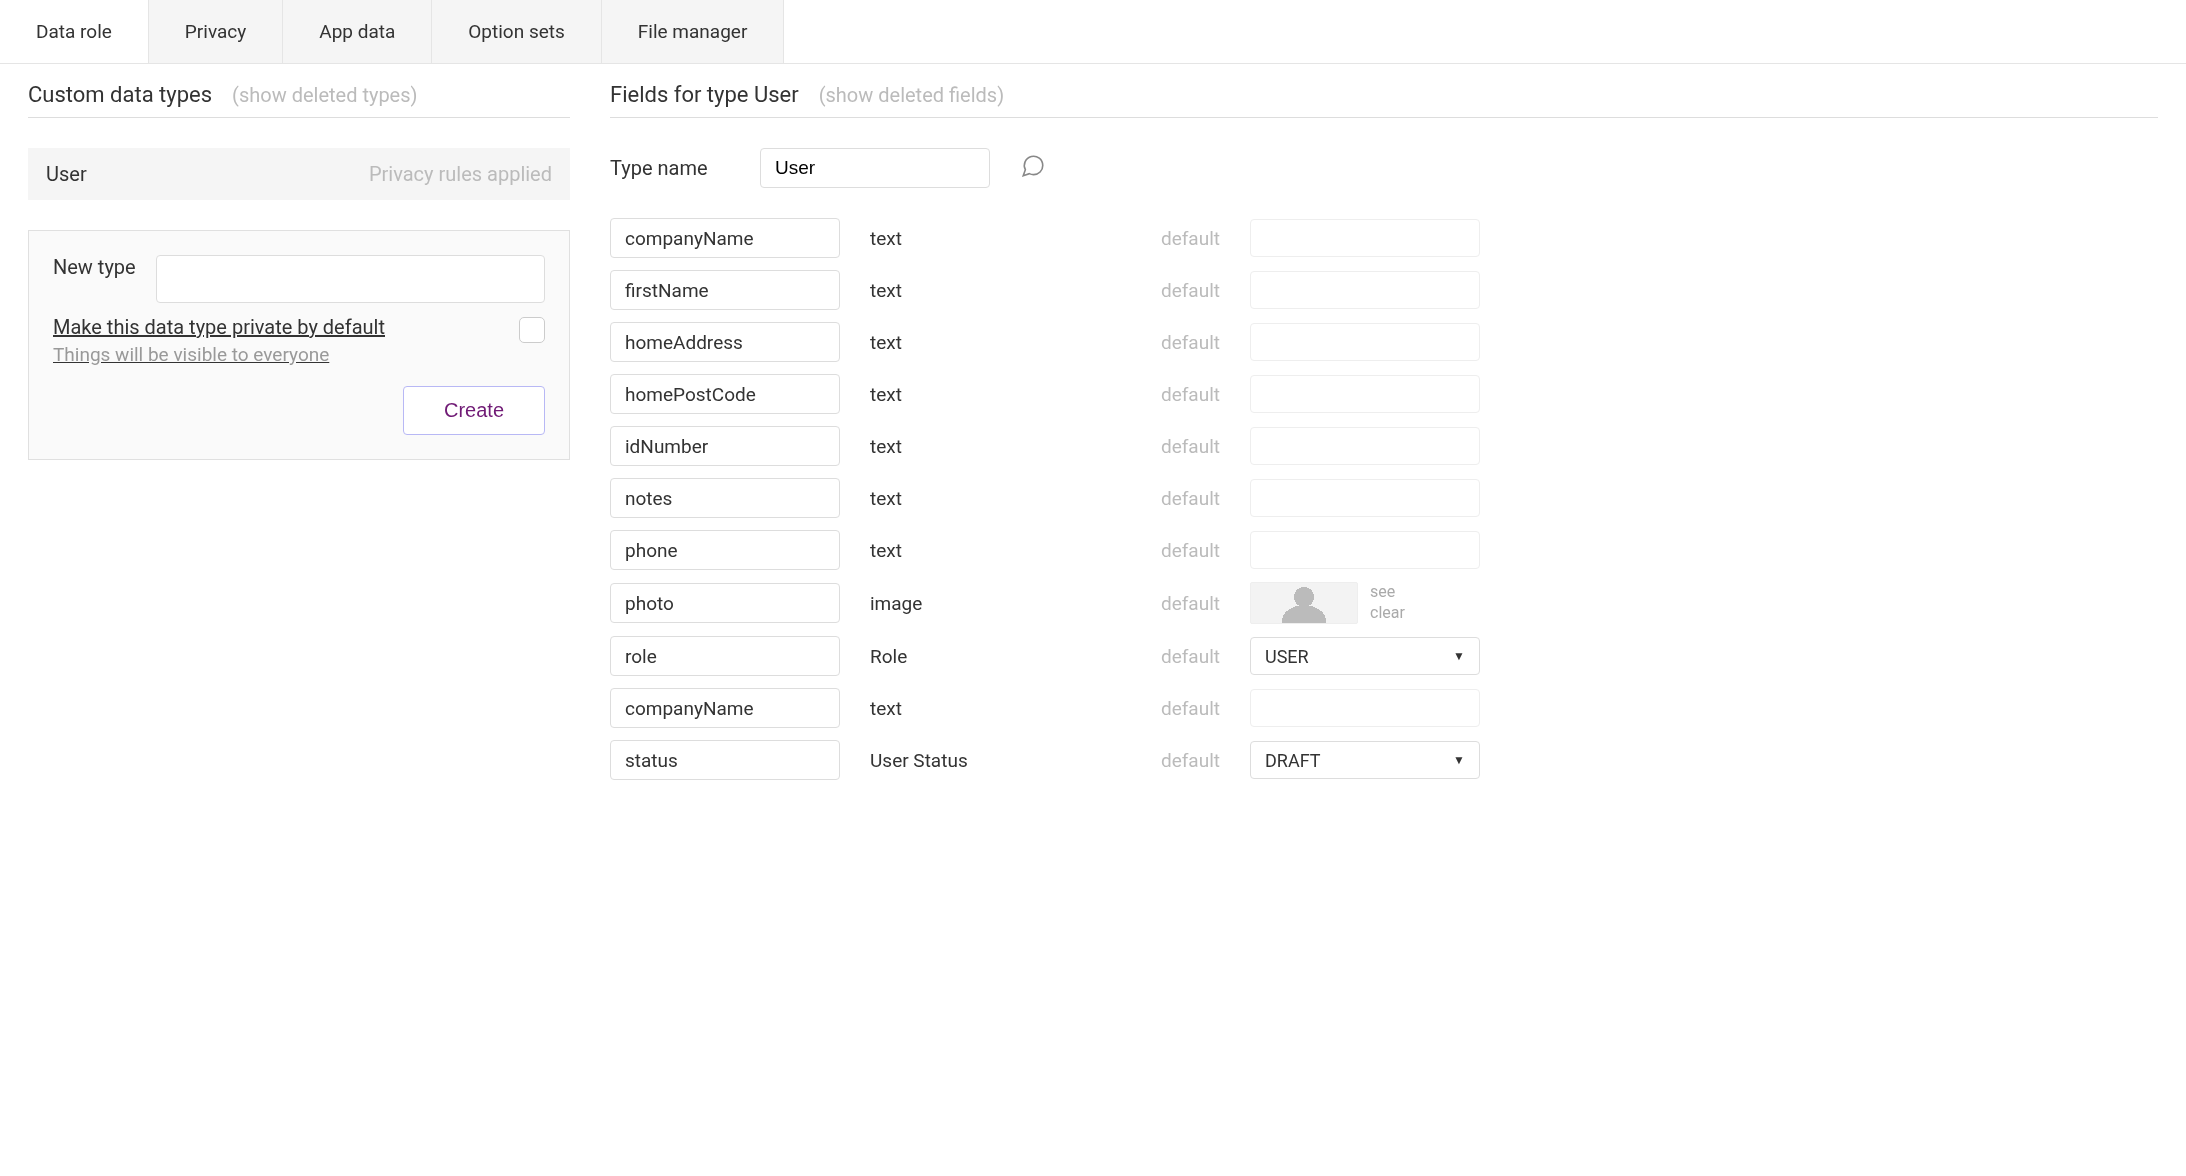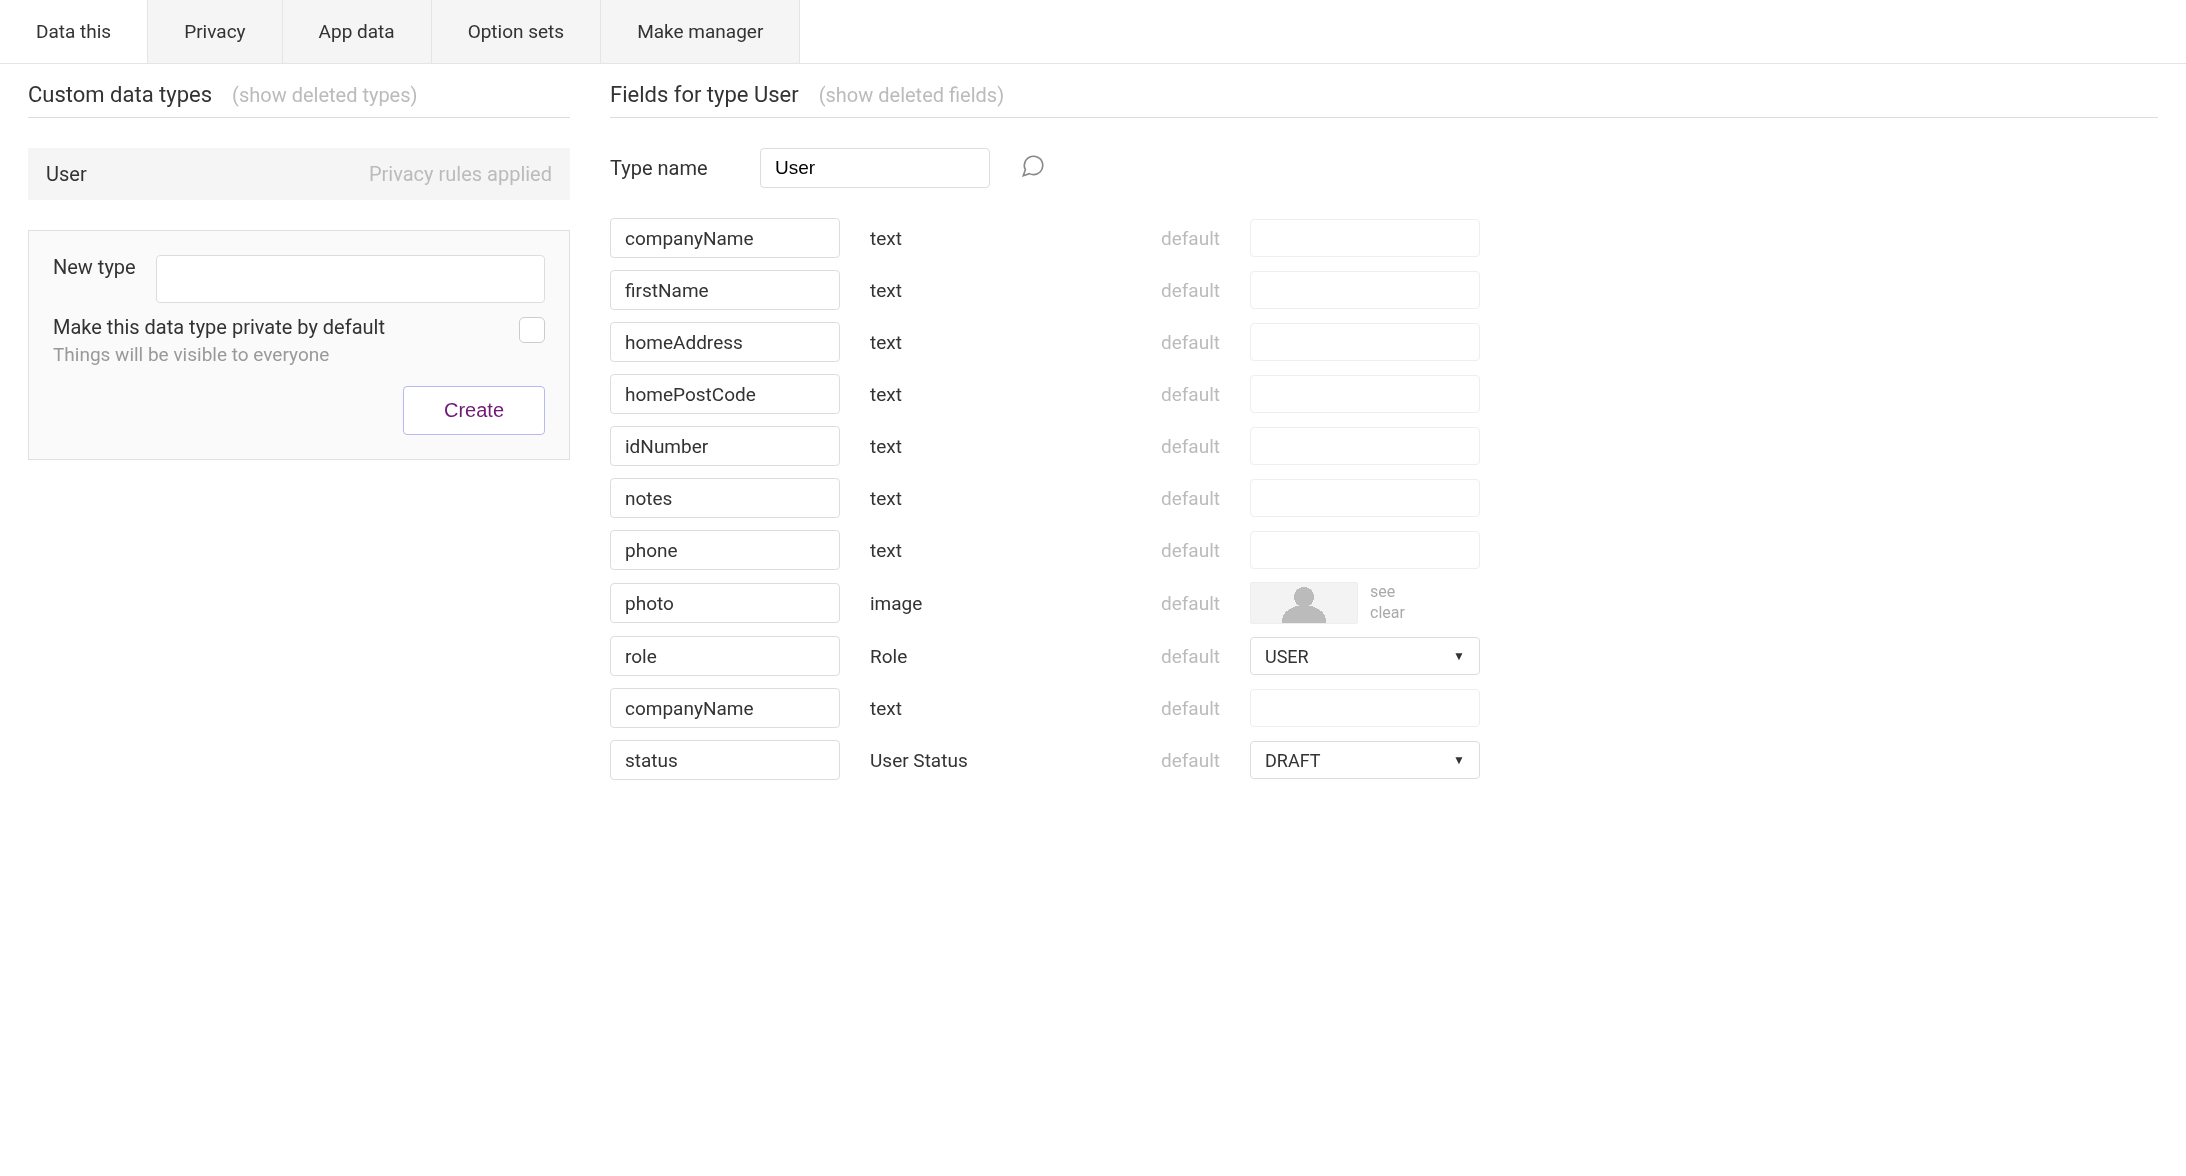--- a/index.html
+++ b/index.html
@@ -87,20 +87,21 @@
     background: #fff;
   }
   .private-row {
     display: flex;
     justify-content: space-between;
     align-items: flex-start;
     margin-bottom: 20px;
   }
   .private-text {
     font-size: 20px;
+    text-decoration: underline;
   }
   .private-sub {
     color: #999;
     font-size: 19px;
     margin-top: 4px;
   }
   .checkbox {
     width: 26px;
     height: 26px;
     border: 1px solid #ccc;
@@ -199,25 +200,25 @@
                 #f3f3f3;
     border-radius: 2px;
   }
   .image-links { display: flex; flex-direction: column; font-size: 16px; color: #aaa; line-height: 1.3; }
   .image-links span { cursor: pointer; }
 </style>
 </head>
 <body>
 
 <div class="tabs" id="tabs-bar">
-    <div class="tab active">Data this</div>
+    <div class="tab active">Data role</div>
     <div class="tab">Privacy</div>
     <div class="tab">App data</div>
     <div class="tab">Option sets</div>
-    <div class="tab">Make manager</div>
+    <div class="tab">File manager</div>
   </div>
 
 <div class="content">
   <div class="left">
     <div class="section-header">
       <span class="section-title">Custom data types</span>
       <span class="muted">(show deleted types)</span>
     </div>
     <div class="type-item">
       <span>User</span>

